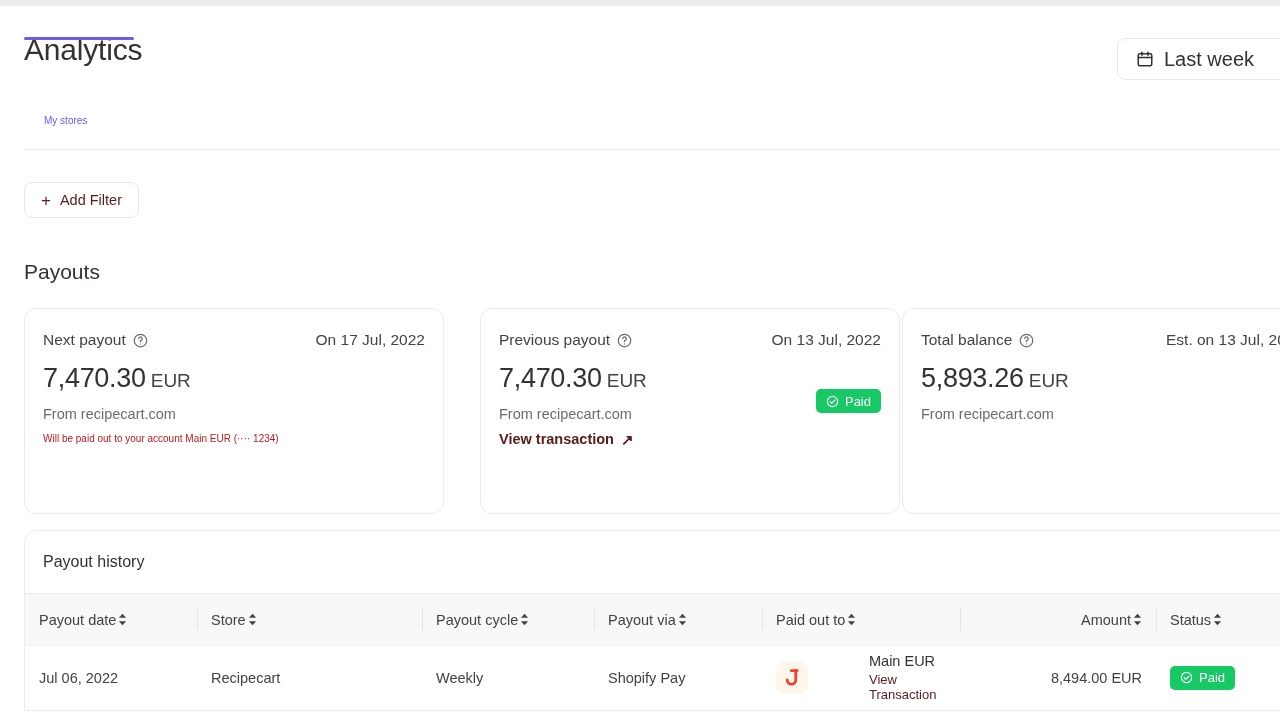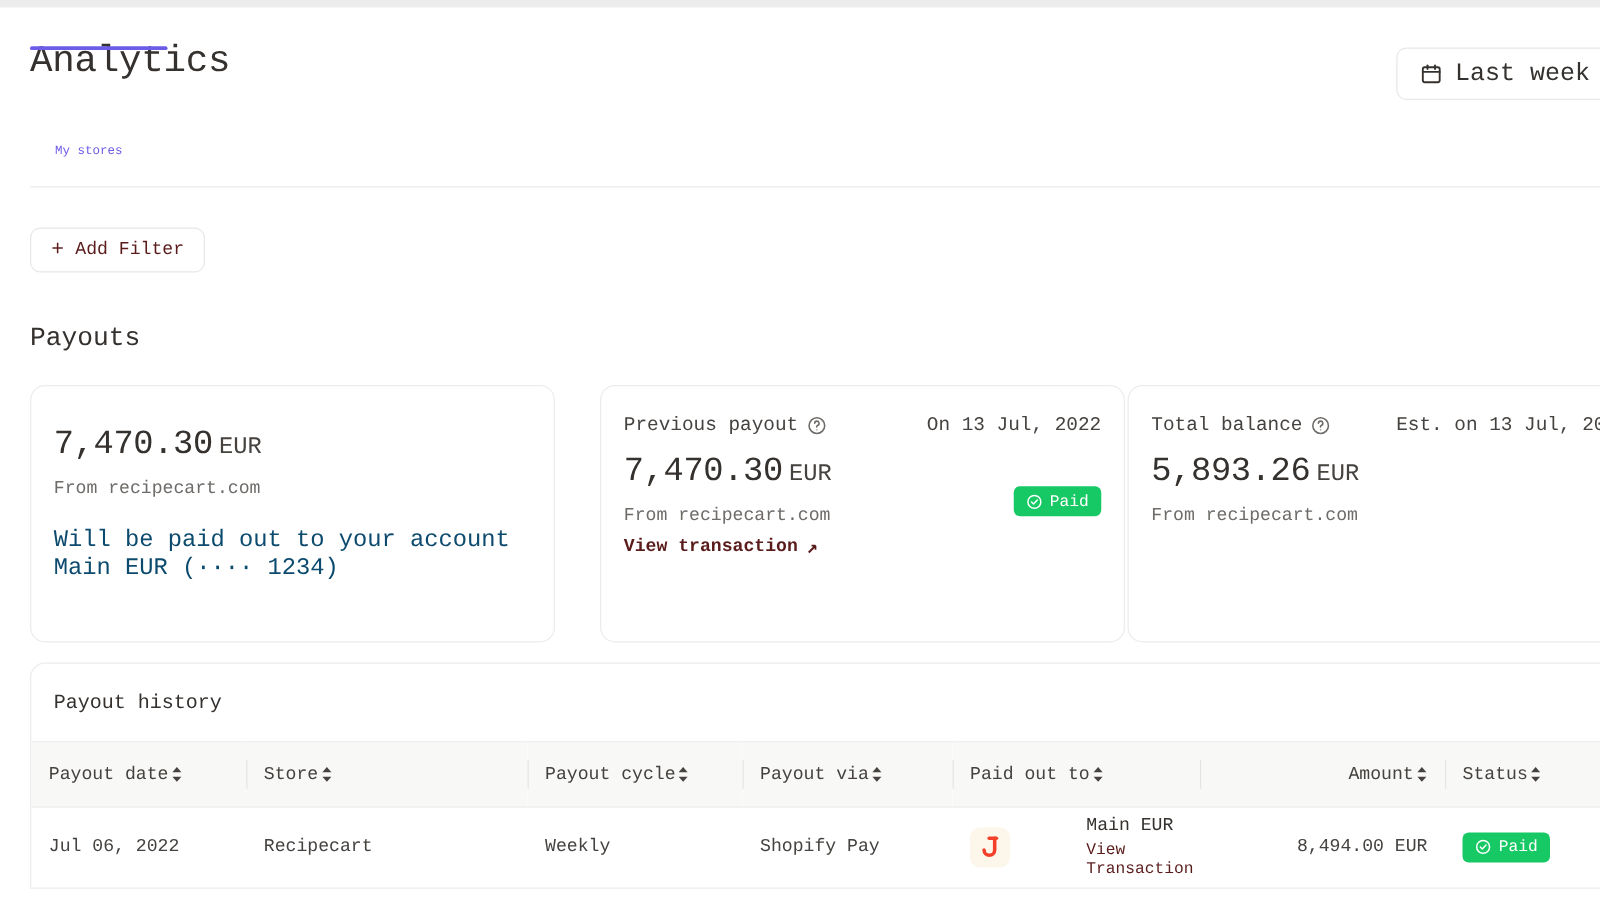--- a/index.html
+++ b/index.html
@@ -2,21 +2,21 @@
 <html><head>
 <meta charset="utf-8">
 <style>
   * { box-sizing: border-box; margin: 0; padding: 0; }
   html, body {
     width: 1280px; height: 720px;
     background: #ffffff;
     font-family: "Liberation Sans", sans-serif;
     overflow: hidden;
   }
-  #app { position: relative; width: 1280px; height: 720px; background: #fff; overflow: hidden; font-family: Liberation Mono, monospace; }
+  #app { position: relative; width: 1280px; height: 720px; background: #fff; overflow: hidden; }
 
   .top-strip { position:absolute; top:0; left:0; width:1280px; height:6px; background:#ececed; }
 
   
   .page-header { position:absolute; top:30px; left:24px; right:0; height:60px; }
   .page-title {
     font-size: 30px; font-weight: 400; color: #34312e;
     letter-spacing: -0.2px; line-height: 40px;
   }
   .daterange {
@@ -69,21 +69,21 @@
 
   .card-head { display:flex; align-items:center; justify-content:space-between; height:22px; }
   .card-label { font-size:15.5px; color:#45423f; display:flex; align-items:center; gap:7px; white-space:nowrap; }
   .q-ico { width:15px; height:15px; display:block; }
   .card-date { font-size:15.5px; color:#45423f; white-space:nowrap; }
 
   .card-amount { margin-top:12px; font-size:27px; color:#34312e; font-weight:400; letter-spacing:-0.3px; white-space:nowrap; }
   .card-amount .cur { font-size:19px; color:#45423f; margin-left:5px; letter-spacing:0; }
 
   .card-from { margin-top:12px; font-size:14.5px; color:#6e6b68; }
-  .card-note { margin-top:22px; font-size:19px; color:#0c4a6e; }
+  .card-note { margin-top:11px; font-size:10px; color:#b91c1c; }
   .card-link { margin-top:9px; font-size:14.5px; color:#5a1b1b; font-weight:bold; display:inline-flex; align-items:center; gap:7px; }
   .arrow-ne { font-size:15px; line-height:1; }
 
   .badge-paid {
     position:absolute; right:18px; top:80px;
     height:24px; padding:0 10px;
     background:#17c964; color:#fff; border-radius:5px;
     display:inline-flex; align-items:center; gap:6px;
     font-size:13px; white-space:nowrap;
   }
@@ -164,20 +164,31 @@
   <div class="addfilter">
     <span class="plus-ico">+</span>
     <span>Add Filter</span>
   </div>
 
   <div class="section-title">Payouts</div>
 
   <div class="cards">
 
     <div class="card c1">
+      <div class="card-head">
+        <span class="card-label">
+          <span>Next payout</span>
+          <svg class="q-ico" viewBox="0 0 24 24" fill="none" stroke="#6e6b68" stroke-width="2" stroke-linecap="round">
+            <circle cx="12" cy="12" r="10"></circle>
+            <path d="M9.2 9a2.8 2.8 0 1 1 3.6 2.7c-.7.3-1 .9-1 1.6v.3"></path>
+            <circle cx="12" cy="17.4" r="0.9" fill="#6e6b68" stroke="none"></circle>
+          </svg>
+        </span>
+        <span class="card-date">On 17 Jul, 2022</span>
+      </div>
       <div class="card-amount">
         <span>7,470.30</span><span class="cur">EUR</span>
       </div>
       <div class="card-from">From recipecart.com</div>
       <div class="card-note">Will be paid out to your account Main EUR (···· 1234)</div>
     </div>
 
     <div class="card c2">
       <div class="card-head">
         <span class="card-label">

